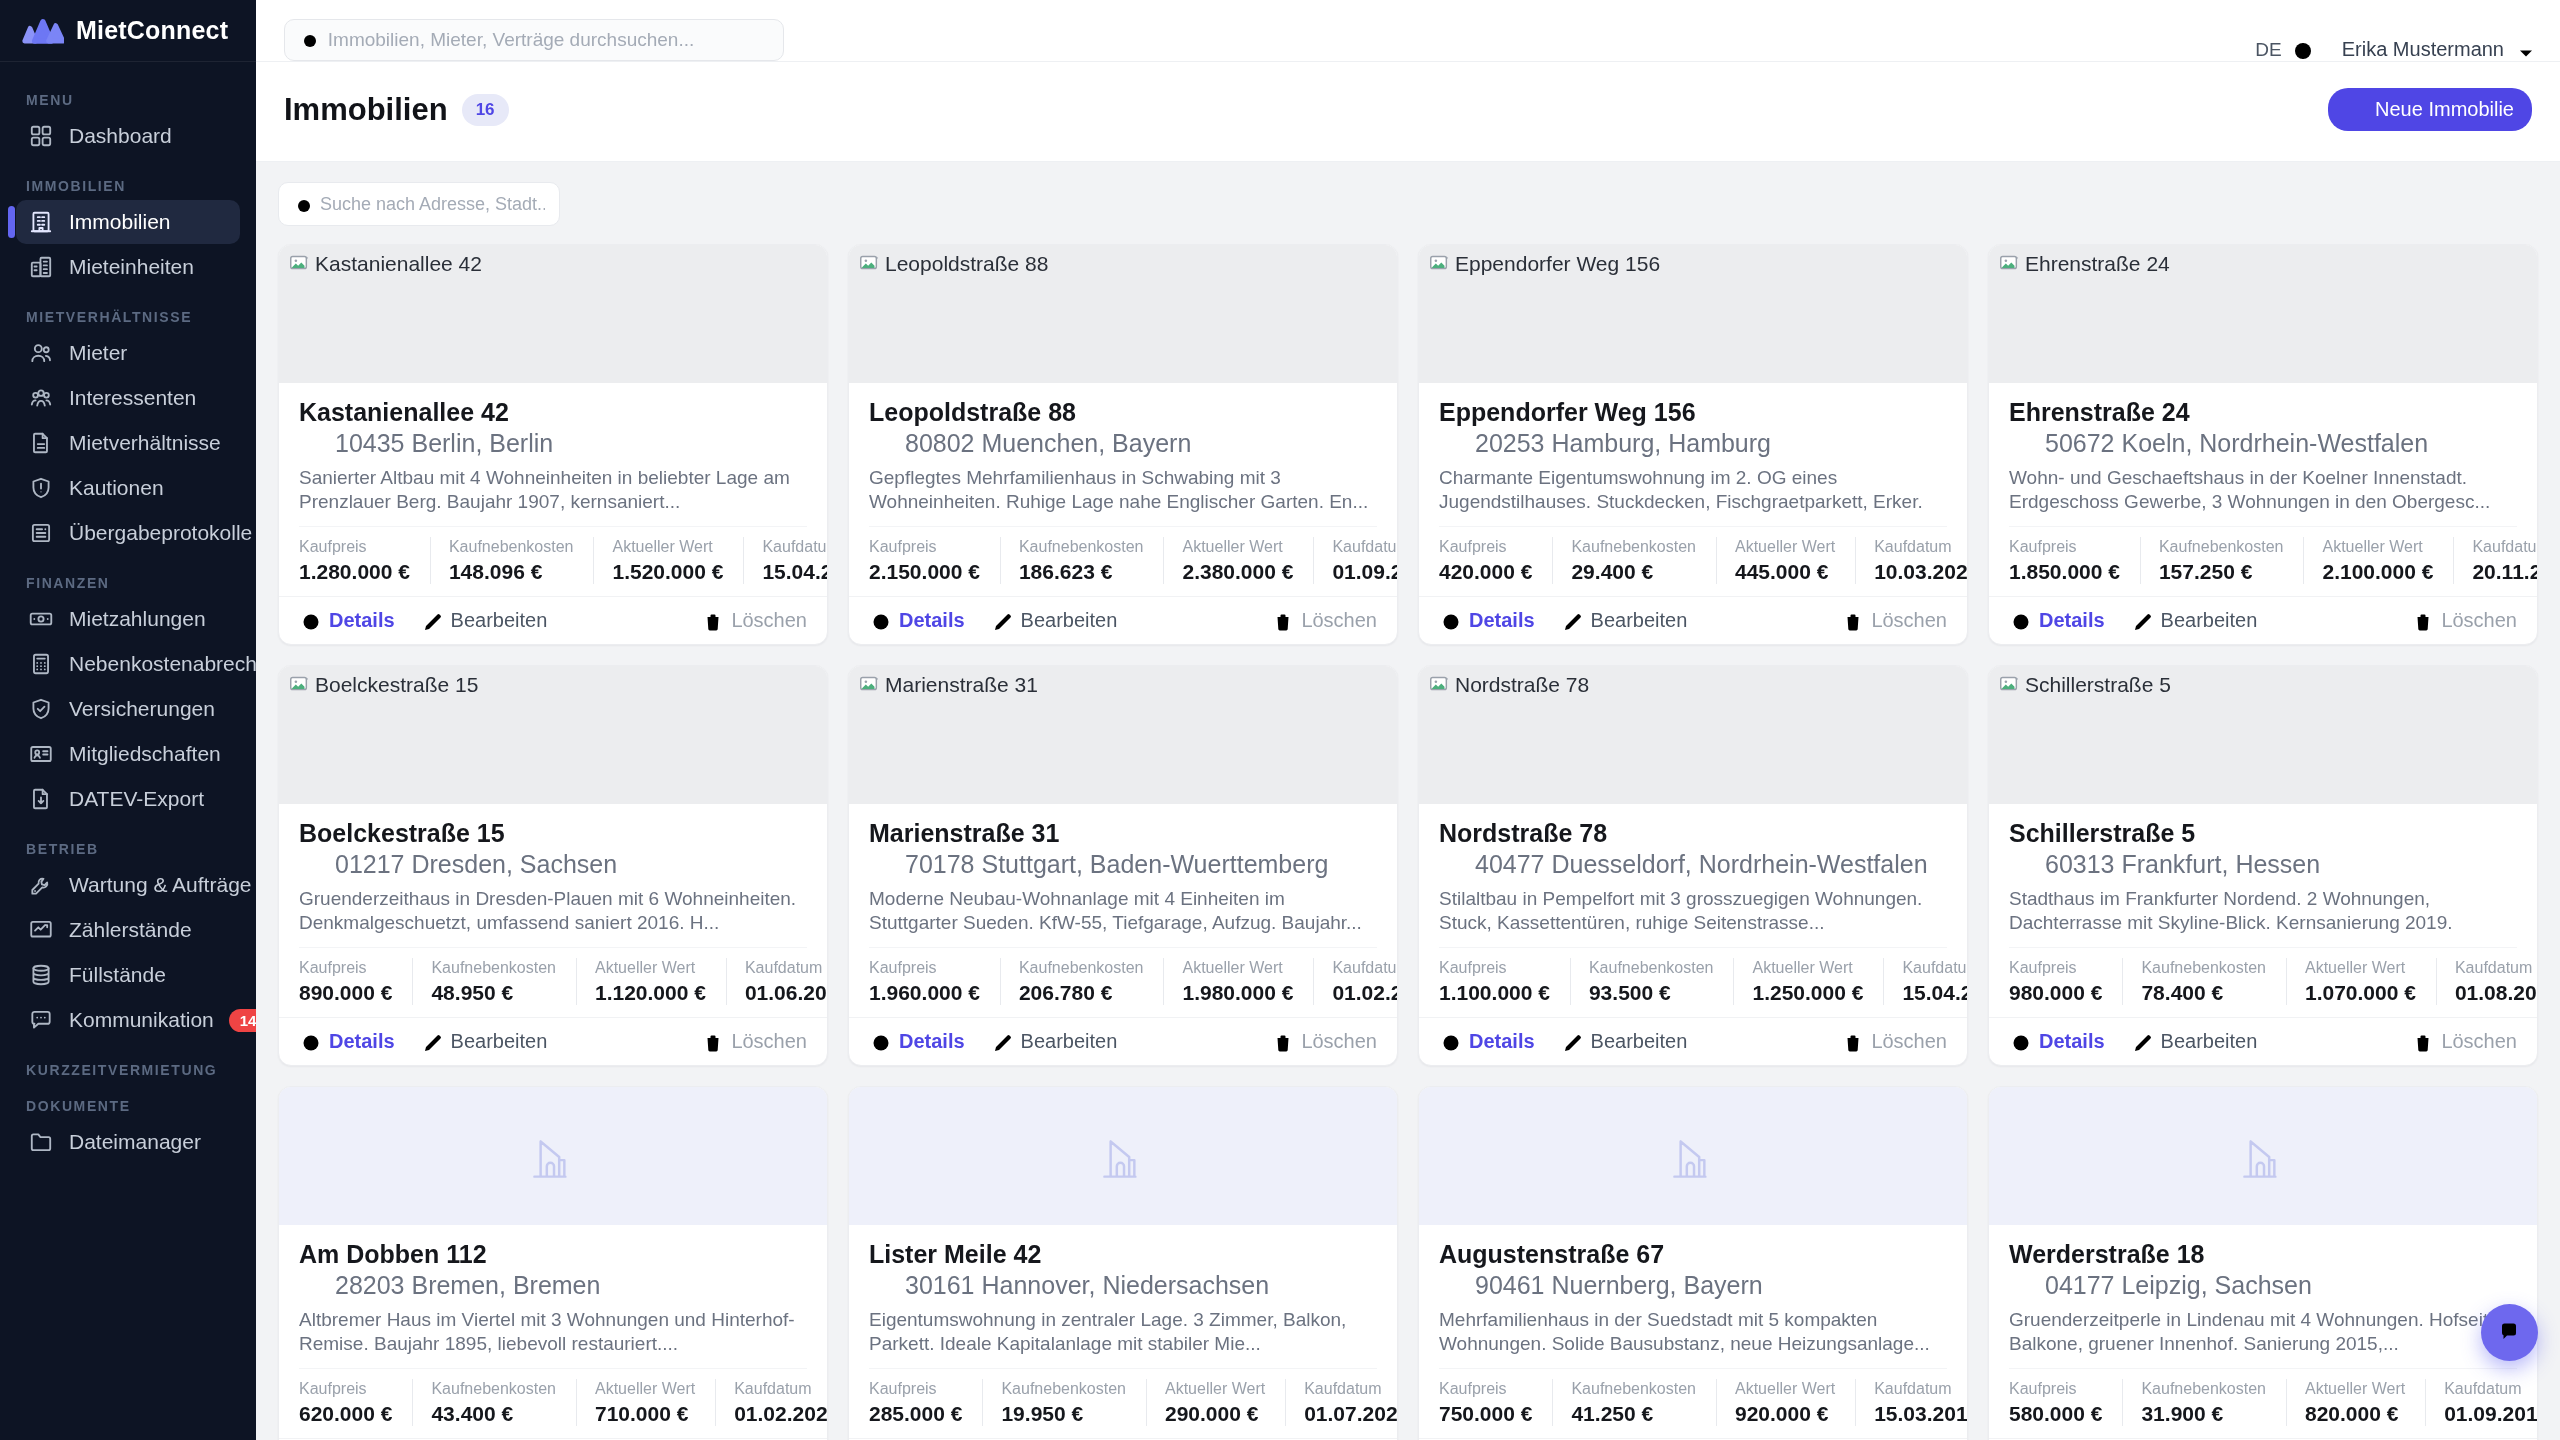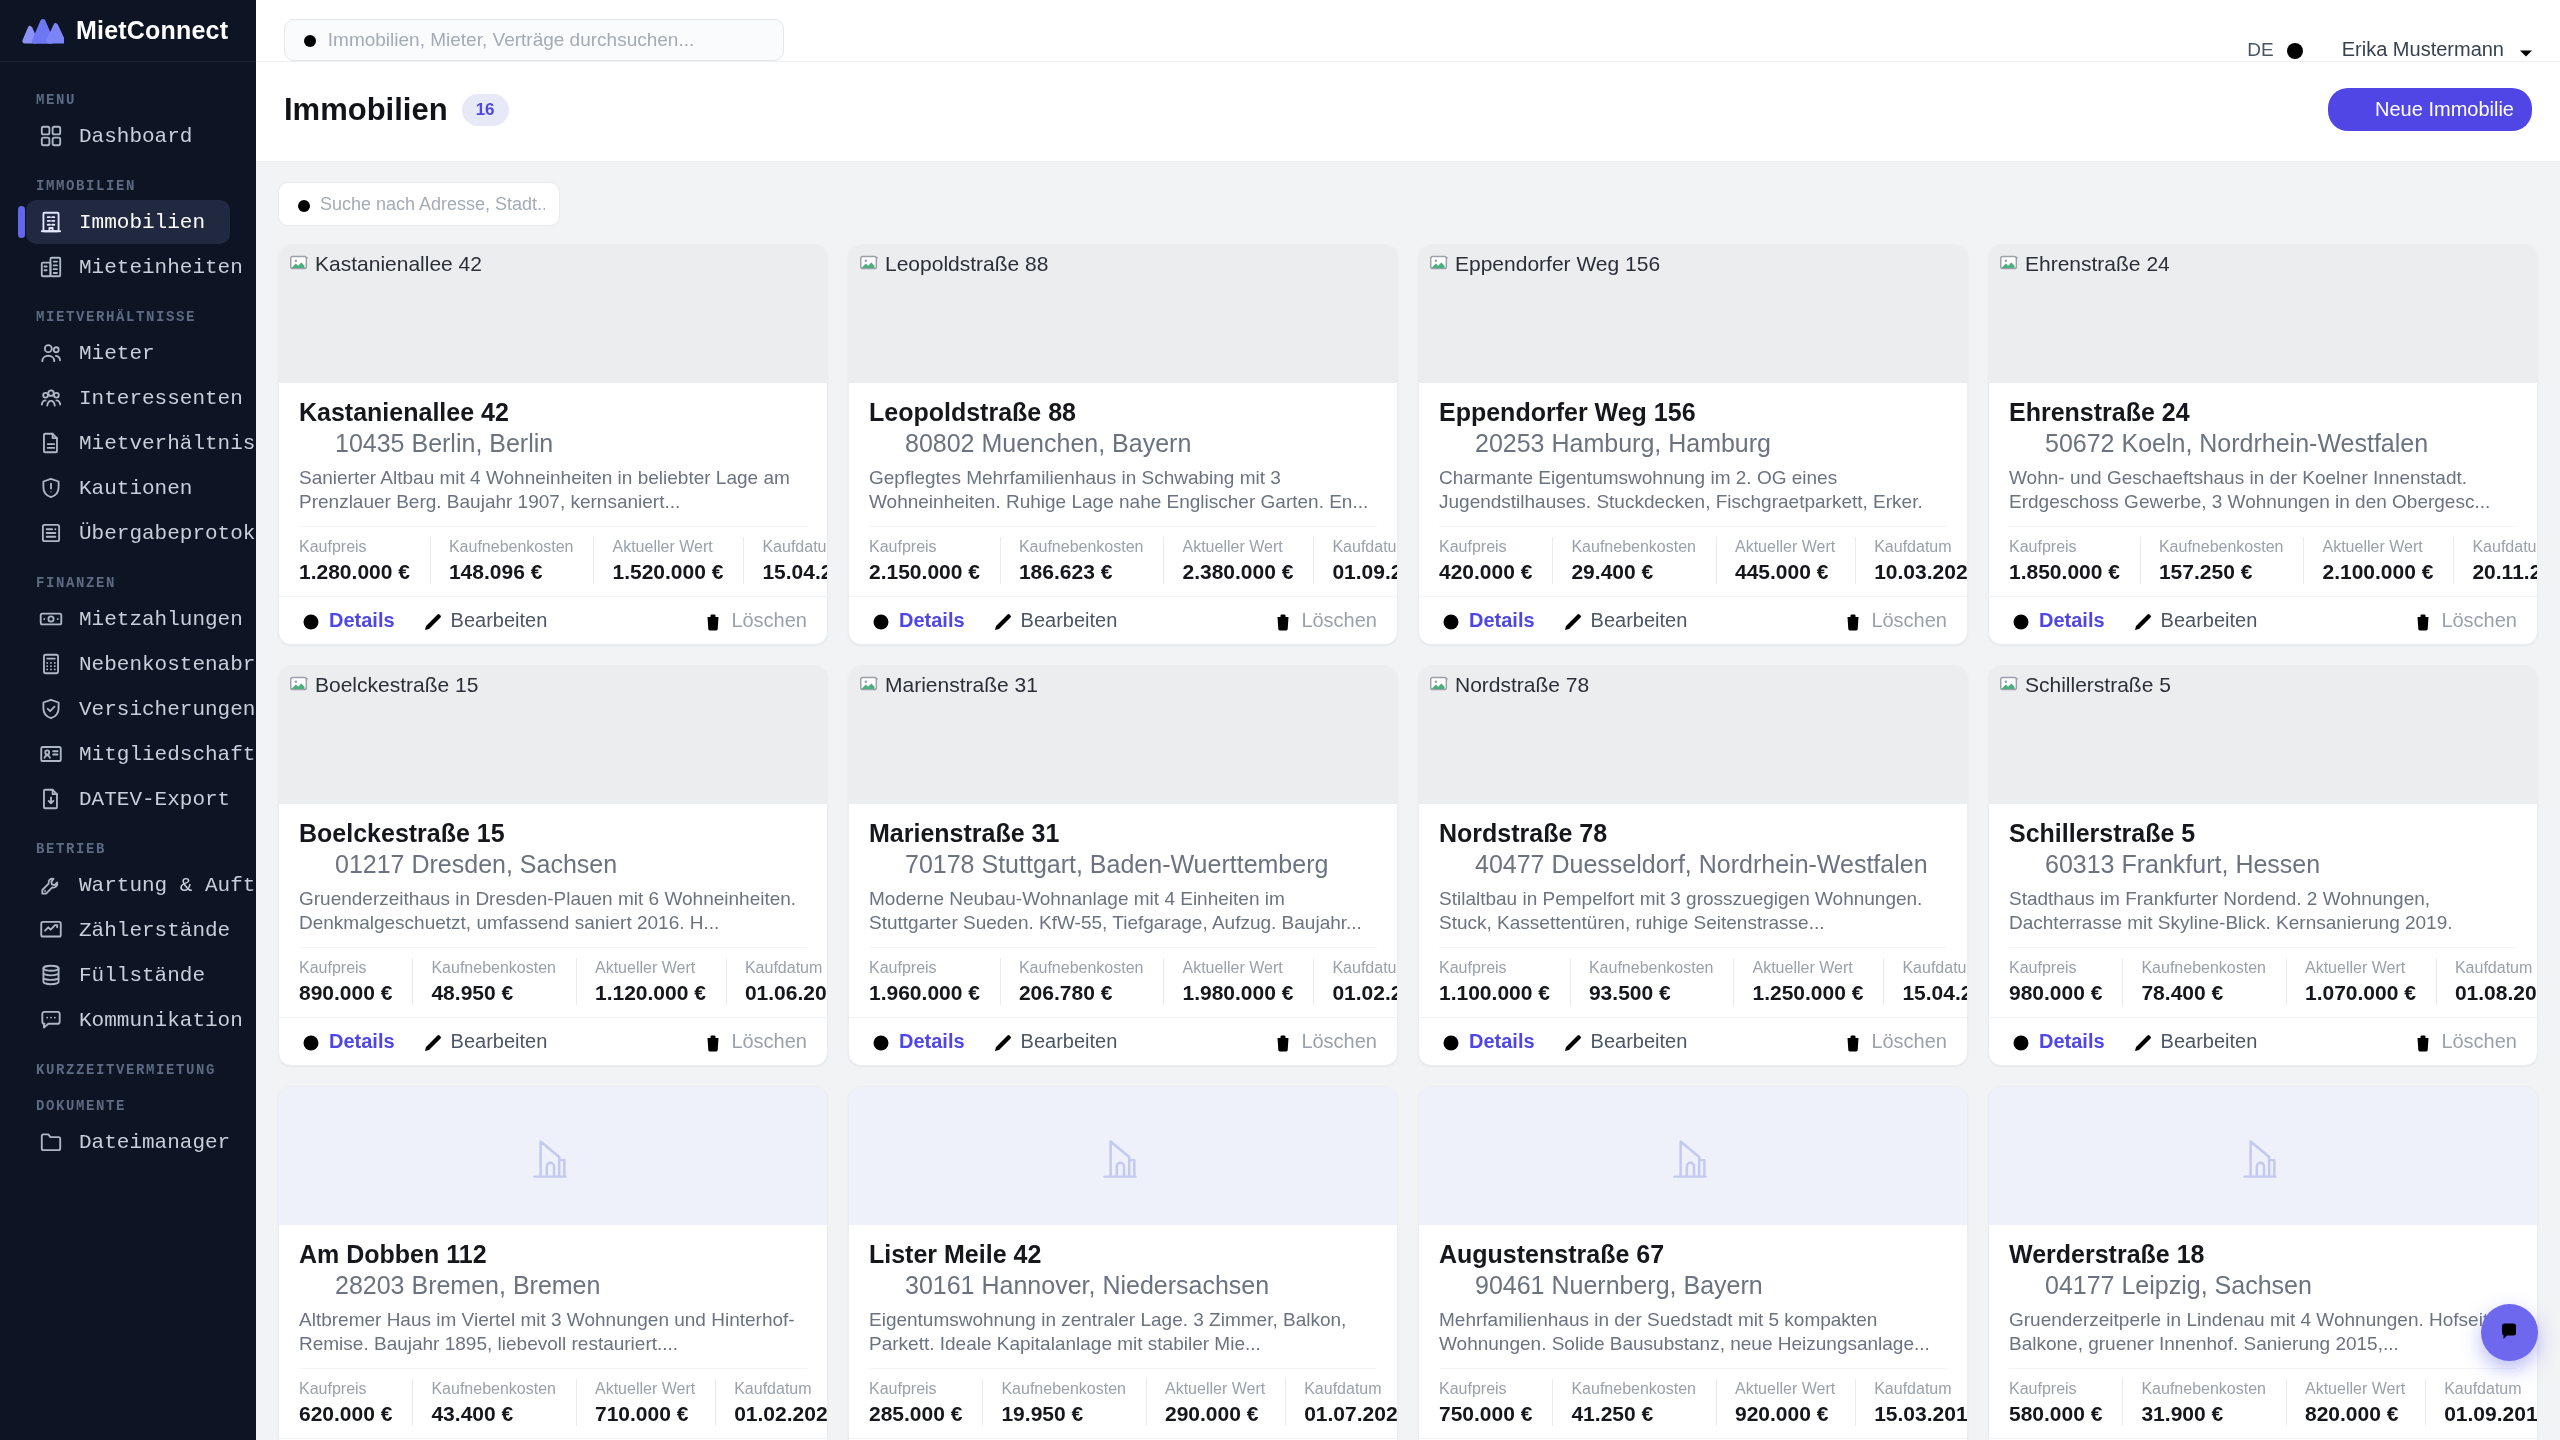--- a/index.html
+++ b/index.html
@@ -7,40 +7,40 @@
   html,body { width:2560px; height:1440px; overflow:hidden; }
   body { font-family:"Liberation Sans", sans-serif; background:#ffffff; color:#16181d; }
 
   .app { display:flex; width:2560px; height:1440px; }
 
   
   .sidebar { width:256px; min-width:256px; height:100%; background:#0d1424; color:#c8cfda; display:flex; flex-direction:column; }
   .brand { height:62px; display:flex; align-items:center; gap:12px; padding:0 20px; border-bottom:1px solid rgba(255,255,255,.07); }
   .brand-logo { width:44px; height:30px; flex:0 0 auto; }
   .brand-name { font-size:25px; font-weight:700; color:#ffffff; letter-spacing:.2px; }
-  .nav { padding:10px 12px 20px; overflow:hidden;font-family:Liberation Mono, monospace; }
+  .nav { padding:10px 2px 20px; overflow:hidden; }
   .nav-section-label { font-size:14px; font-weight:700; letter-spacing:1.6px; color:#5c6a82; text-transform:uppercase; margin:20px 24px 6px; }
   .nav-item { position:relative; display:flex; align-items:center; gap:15px; height:44px; margin:1px 14px; padding:0 12px; border-radius:10px; cursor:pointer; color:#c8cfda; }
   .nav-item .nav-icon { width:26px; height:26px; color:#aeb7c4; display:flex; }
   .nav-item .nav-icon svg { width:26px; height:26px; }
   .nav-label { font-size:21px; white-space:nowrap; }
   .nav-item.active { background:#202940; color:#ffffff; }
   .nav-item.active .nav-icon { color:#e4e7ff; }
   .nav-item.active::before { content:""; position:absolute; left:-8px; top:6px; bottom:6px; width:7px; border-radius:7px; background:#6366f1; }
   .nav-badge { margin-left:auto; background:#ef4444; color:#fff; font-size:15px; font-weight:700; border-radius:999px; padding:3px 11px; }
 
   
   .main { flex:1; display:flex; flex-direction:column; min-width:0; }
 
   .topbar { height:62px; background:#fff; border-bottom:1px solid #eef0f3; display:flex; align-items:flex-end; padding:0 28px; }
   .global-search { display:flex; align-items:center; gap:10px; width:500px; height:42px; background:#fafbfc; border:1px solid #e5e7eb; border-radius:10px; padding:0 14px; color:#9ca3af; }
   .global-search svg { width:20px; height:20px; color:#9ca3af; }
   .global-search input { border:none; outline:none; background:transparent; font-family:inherit; font-size:19px; color:#374151; width:100%; }
   .global-search input::placeholder { color:#a4abb6; }
-  .topbar-right { margin-left:auto; display:flex; align-items:center; gap:38px; }
+  .topbar-right { margin-left:auto; display:flex; align-items:center; gap:30px; }
   .lang-switch { display:flex; align-items:center; gap:9px; color:#4b5563; font-size:19px; cursor:pointer; }
   .lang-switch svg { width:21px; height:21px; color:#6b7280; }
   .user-menu { display:flex; align-items:center; gap:10px; color:#374151; font-size:20px; cursor:pointer; }
   .user-menu svg { width:18px; height:18px; color:#9ca3af; }
 
   .page-header { background:#fff; padding:26px 28px 30px; border-bottom:1px solid #eef0f3; display:flex; align-items:center; }
   .title-wrap { display:flex; align-items:center; gap:14px; }
   .page-title { font-size:31px; font-weight:700; color:#111318; }
   .count-badge { background:#e7e9f8; color:#4f46e5; font-size:17px; font-weight:700; border-radius:999px; padding:6px 14px; }
   .new-btn { margin-left:auto; display:flex; align-items:center; gap:10px; background:#4f46e5; color:#fff; border:none; border-radius:20px; padding:10px 18px; font-family:inherit; font-size:20px; font-weight:500; cursor:pointer; }

